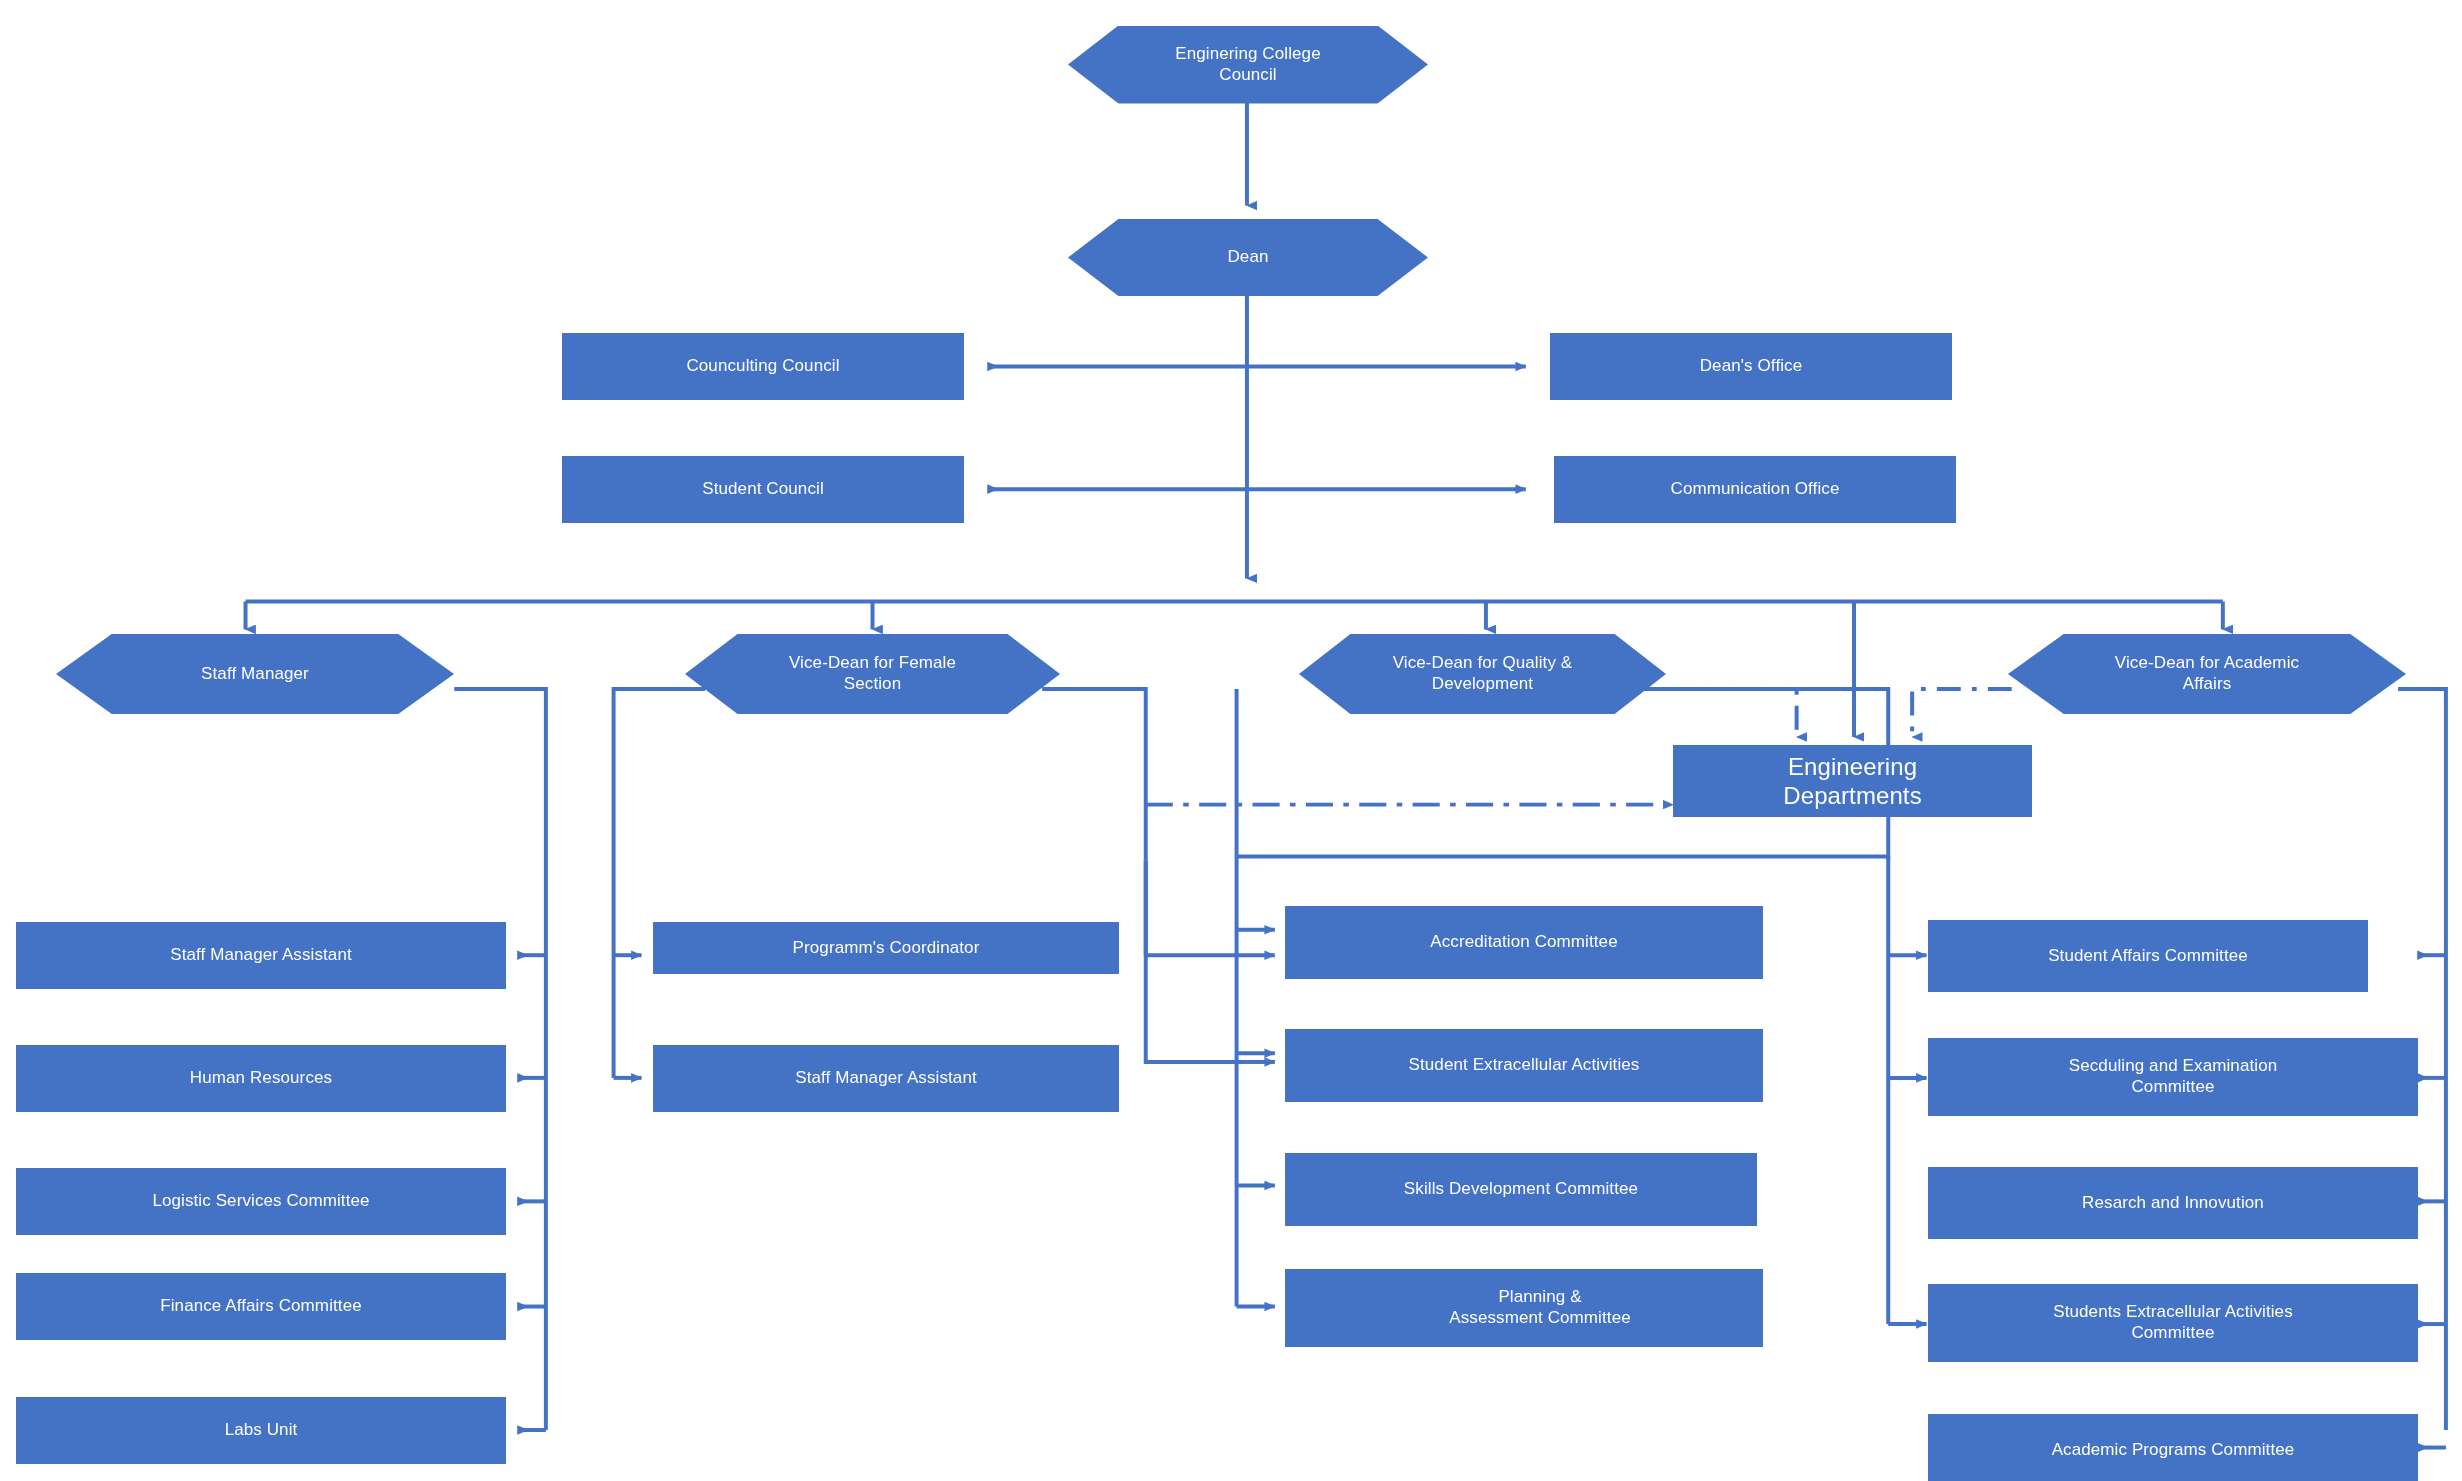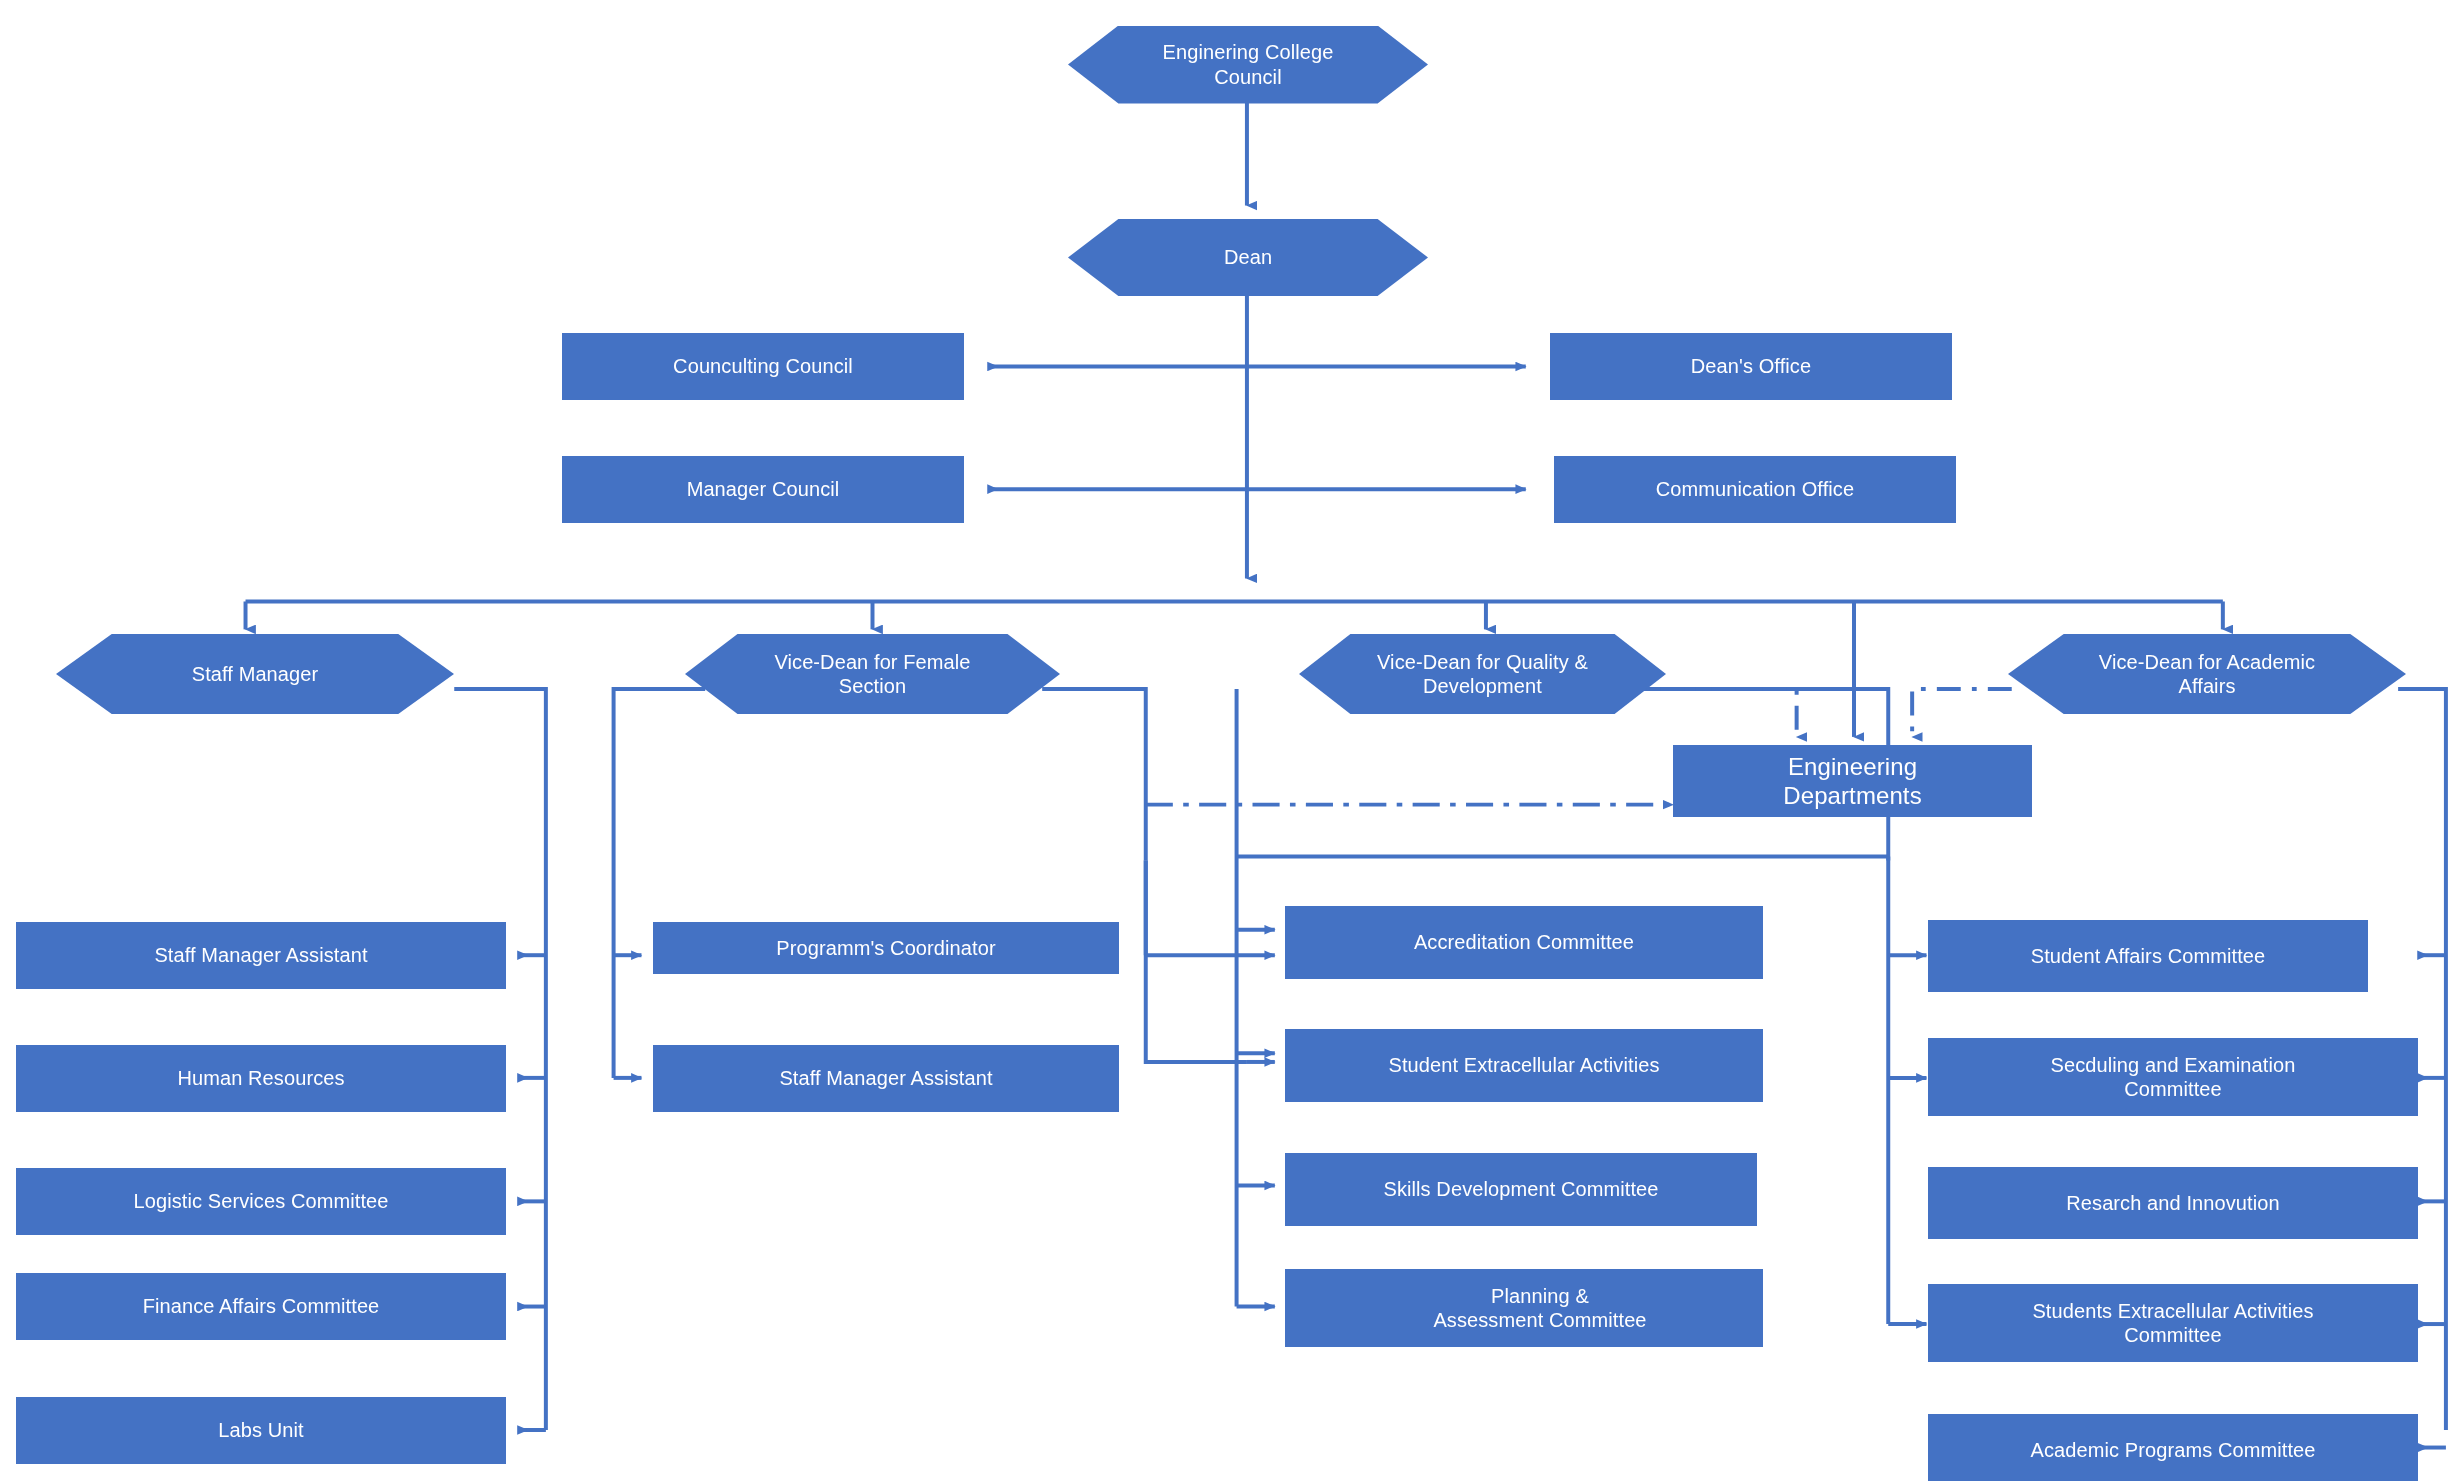--- a/index.html
+++ b/index.html
@@ -24,21 +24,21 @@
   }
   .node {
     position: absolute;
     box-sizing: border-box;
     background: #4472C4;
     color: #ffffff;
     display: flex;
     align-items: center;
     justify-content: center;
     text-align: center;
-    font-size: 20px;
+    font-size: 17px;
     line-height: 1.22;
     letter-spacing: 0.1px;
     padding: 1.6px 8px;
     white-space: pre-line;
   }
   .node.box {
     border-radius: 0;
   }
   .node.hex {
     background: transparent;
@@ -154,21 +154,21 @@
 
   <div class="node hex" style="left:1068px; top:219px; width:360px; height:77px;">
     <div class="hex-shape"></div>
     <div class="hex-label">Dean</div>
   </div>
 
   <div class="node box" style="left:562px; top:333px; width:402px; height:67px;">Counculting Council</div>
 
   <div class="node box" style="left:1550px; top:333px; width:402px; height:67px;">Dean's Office</div>
 
-  <div class="node box" style="left:562px; top:456px; width:402px; height:67px;">Manager Council</div>
+  <div class="node box" style="left:562px; top:456px; width:402px; height:67px;">Student Council</div>
 
   <div class="node box" style="left:1554px; top:456px; width:402px; height:67px;">Communication Office</div>
 
   <div class="node hex" style="left:56px; top:634px; width:398px; height:80px;">
     <div class="hex-shape"></div>
     <div class="hex-label">Staff Manager</div>
   </div>
 
   <div class="node hex" style="left:685px; top:634px; width:375px; height:80px;">
     <div class="hex-shape"></div>

